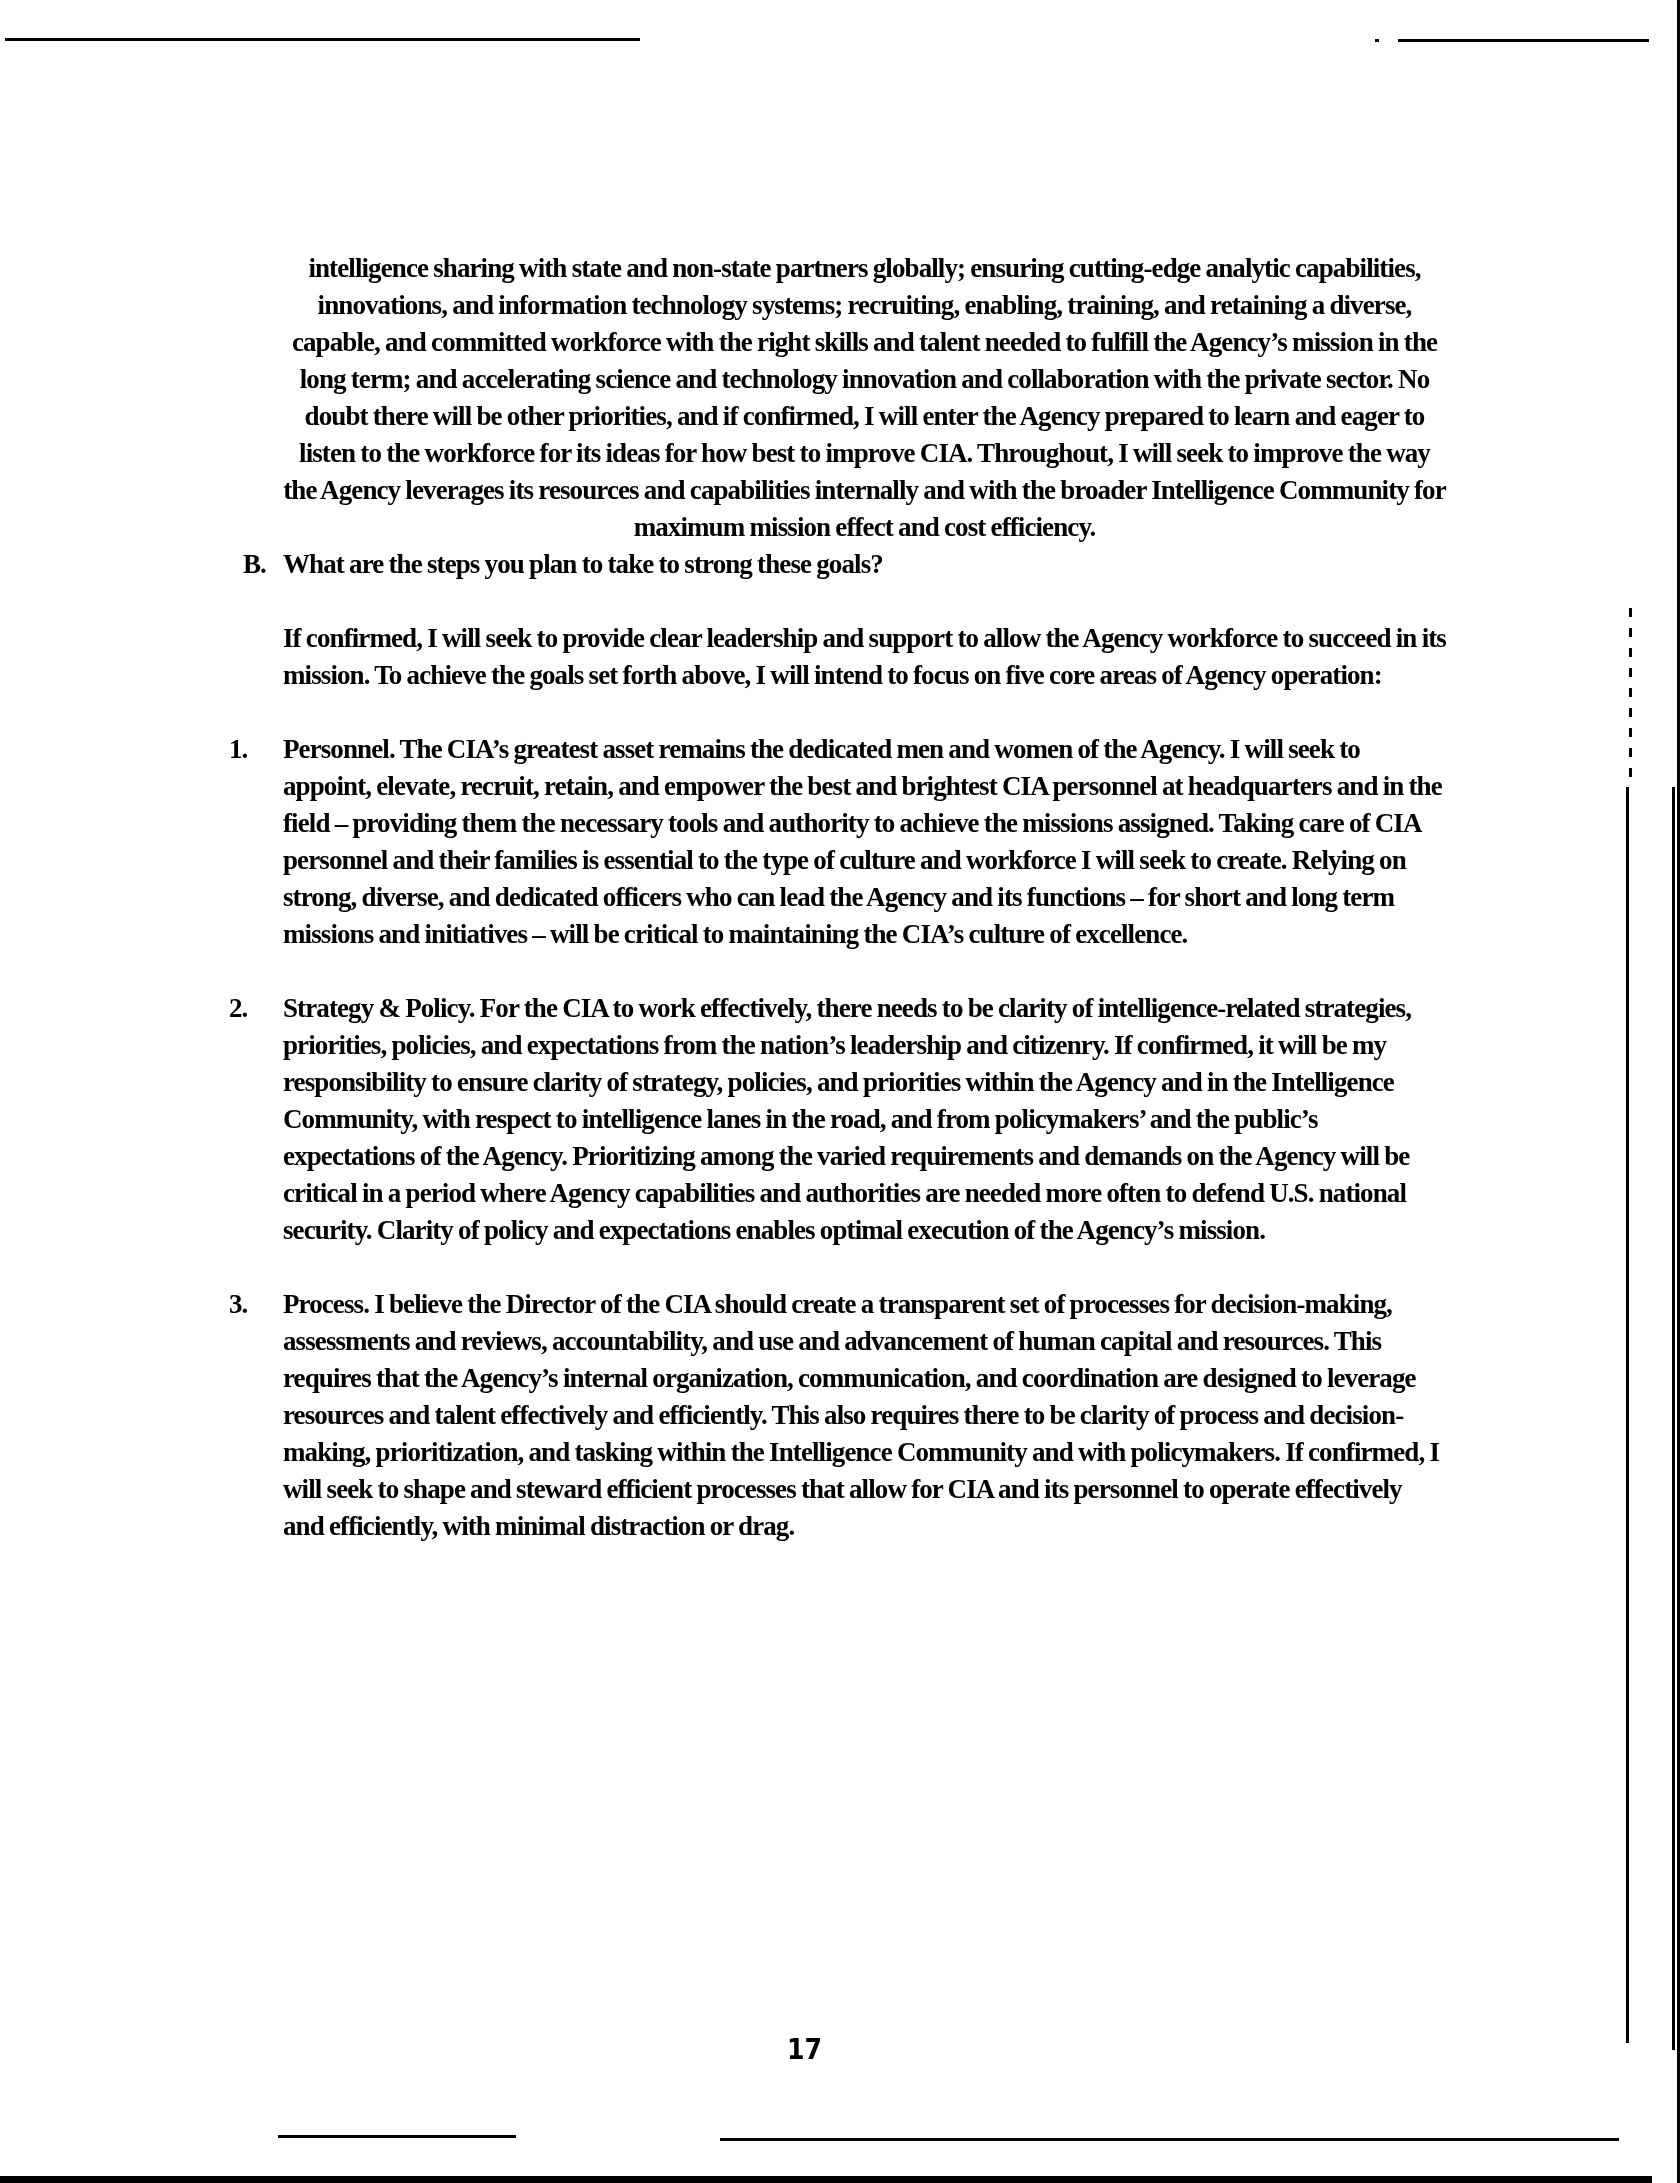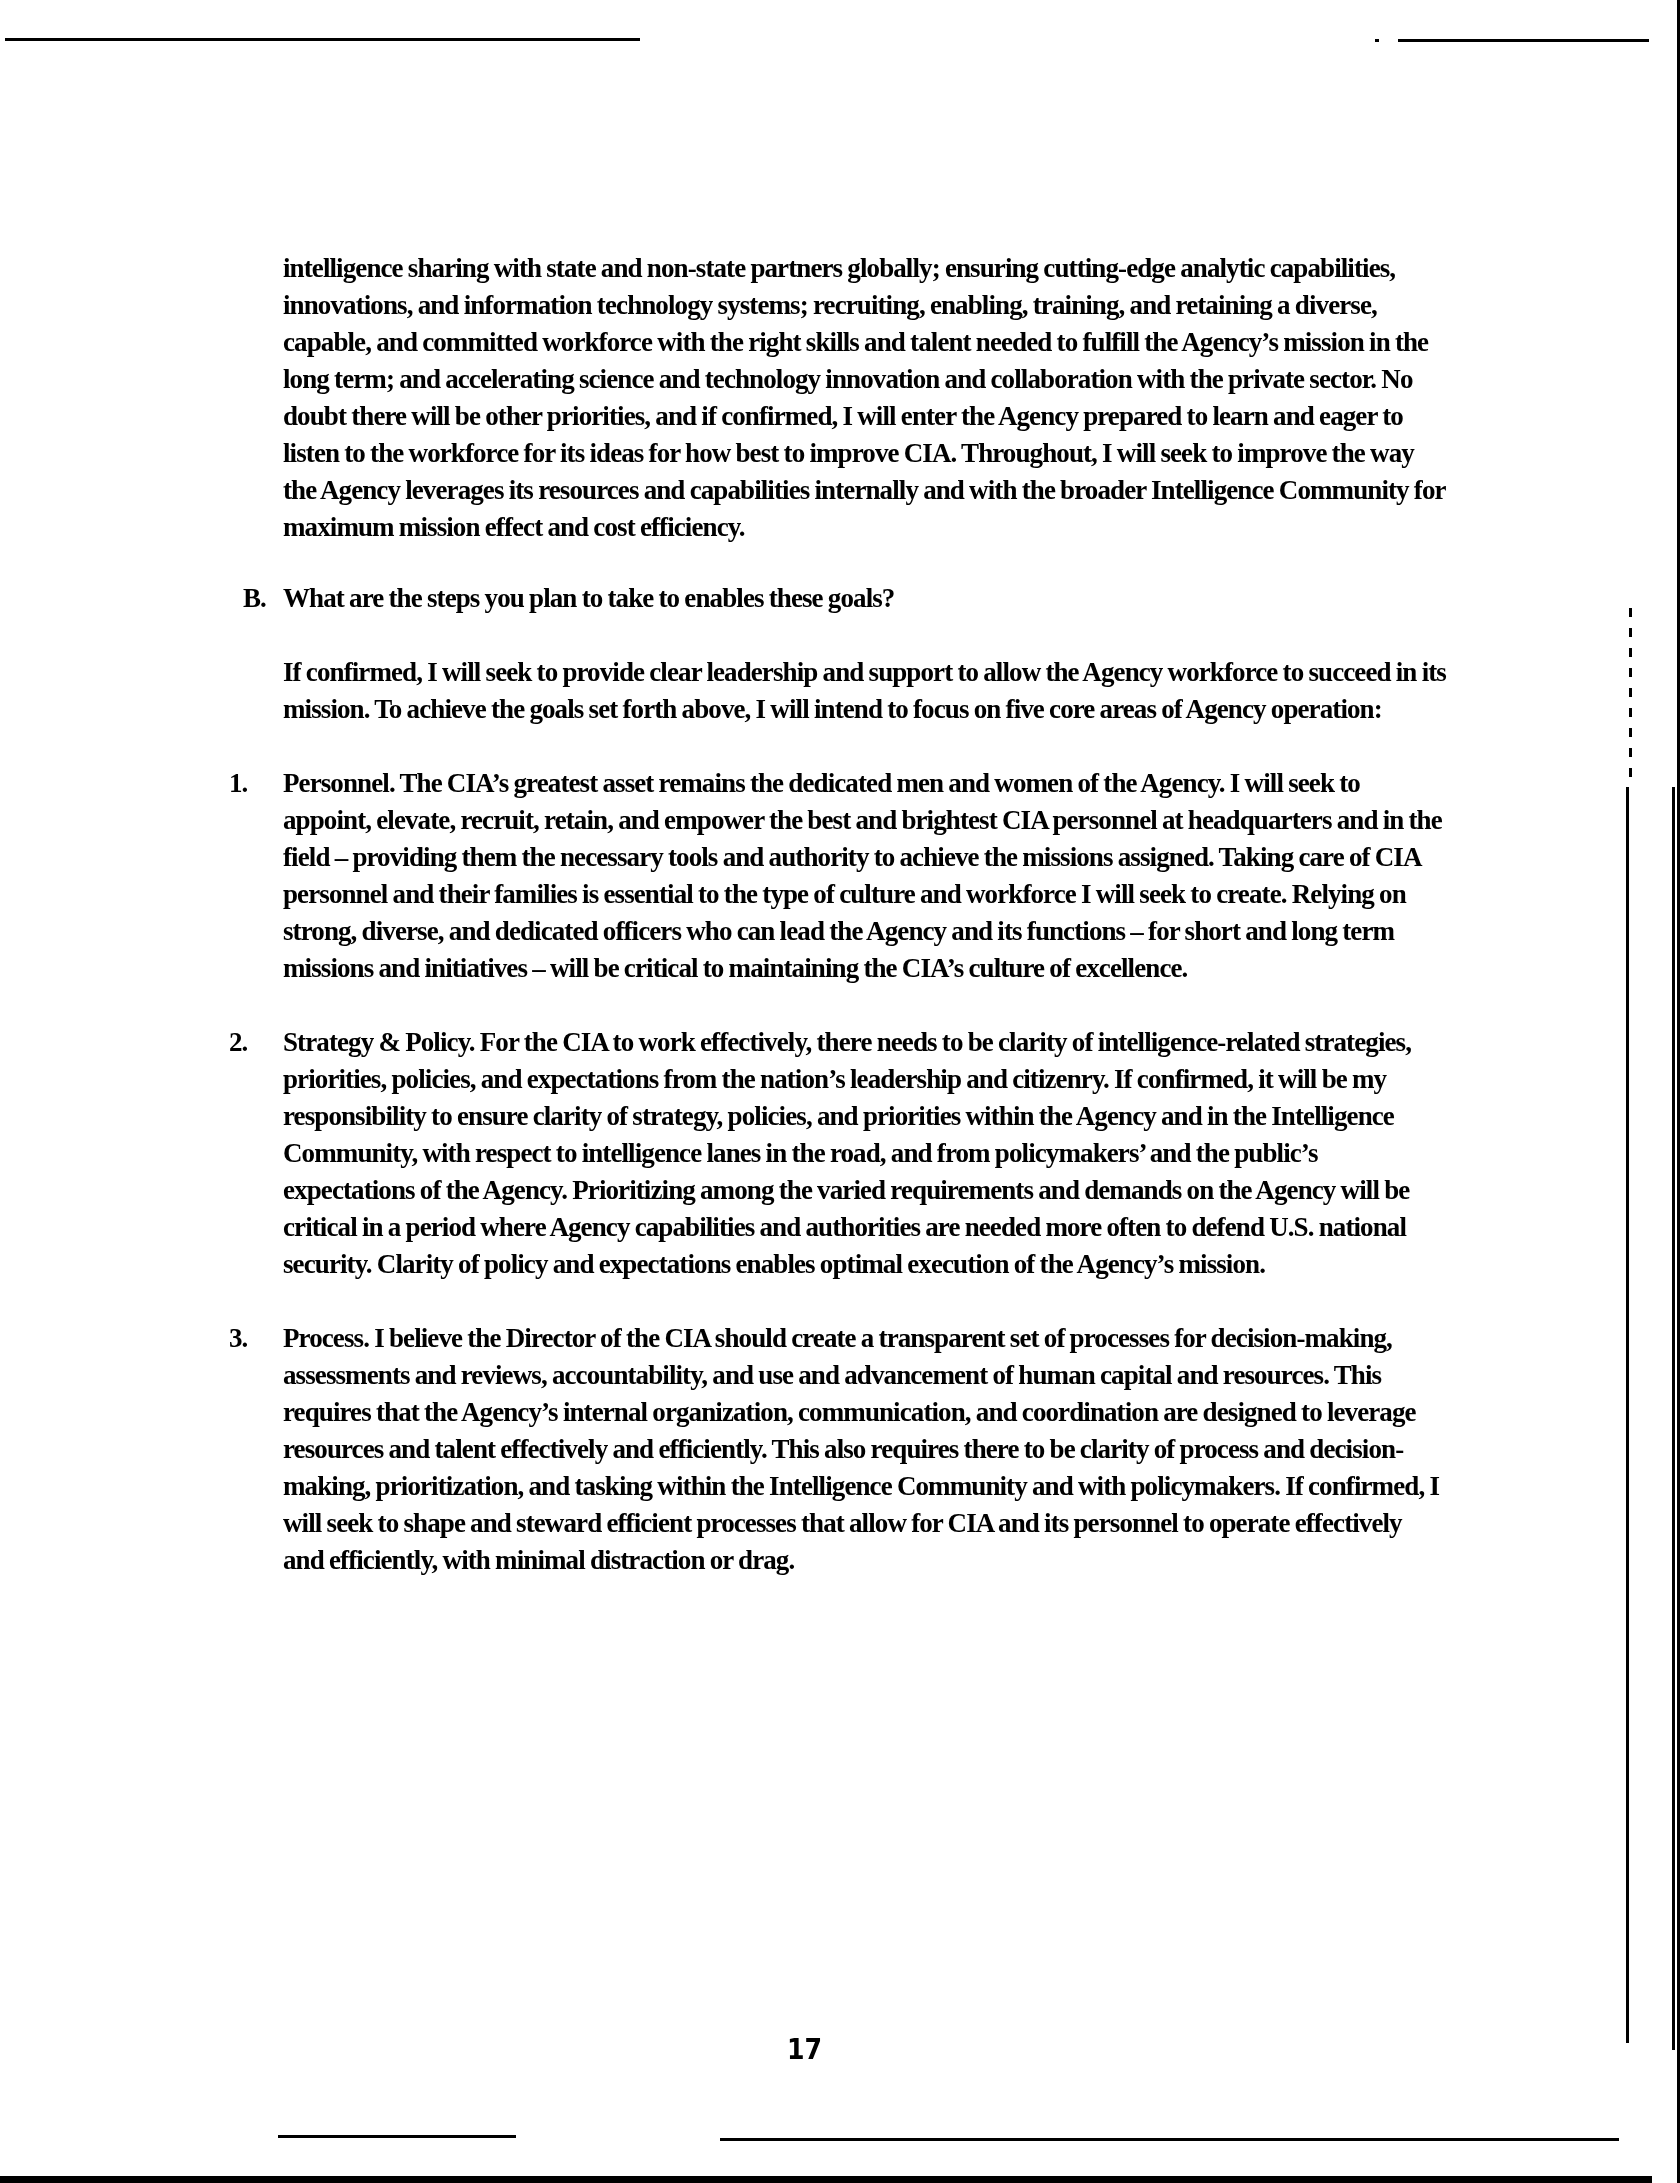--- a/index.html
+++ b/index.html
@@ -41,21 +41,21 @@
       font-size: 27px;
       line-height: 37px;
       font-weight: bold;
       letter-spacing: -0.9px;
       word-spacing: -0.7px;
     }
     .para {
       margin: 0;
     }
     .intro-para {
-      margin-bottom: 34px;
+      text-align: center;
     }
     .question {
       margin: 0 0 37px -40px;
       font-weight: bold;
     }
     .question .q-label {
       display: inline-block;
       width: 40px;
     }
     .answer-intro {
@@ -92,21 +92,21 @@
 <div class="scan-line right-solid"></div>
 <div class="scan-line right-edge"></div>
 <div class="scan-line bottom-rule-left"></div>
 <div class="scan-line bottom-rule-right"></div>
 <div class="scan-line bottom-bar"></div>
 
 <main class="page-content">
   <p class="para intro-para">intelligence sharing with state and non-state partners globally; ensuring cutting-edge analytic capabilities, innovations, and information technology systems; recruiting, enabling, training, and retaining a diverse, capable, and committed workforce with the right skills and talent needed to fulfill the Agency’s mission in the long term; and accelerating science and technology innovation and collaboration with the private sector. No doubt there will be other priorities, and if confirmed, I will enter the Agency prepared to learn and eager to listen to the workforce for its ideas for how best to improve CIA. Throughout, I will seek to improve the way the Agency leverages its resources and capabilities internally and with the broader Intelligence Community for maximum mission effect and cost efficiency.</p>
 
   <p class="question">
-    <span class="q-label">B.</span><span>What are the steps you plan to take to enables these goals?</span>
+    <span class="q-label">B.</span><span>What are the steps you plan to take to strong these goals?</span>
   </p>
 
   <p class="para answer-intro">If confirmed, I will seek to provide clear leadership and support to allow the Agency workforce to succeed in its mission.  To achieve the goals set forth above, I will intend to focus on five core areas of Agency operation:</p>
 
   <div class="numbered">
     <span class="num">1.</span>
     <span class="topic">Personnel.</span><span> The CIA’s greatest asset remains the dedicated men and women of the Agency.  I will seek to appoint, elevate, recruit, retain, and empower the best and brightest CIA personnel at headquarters and in the field – providing them the necessary tools and authority to achieve the missions assigned.  Taking care of CIA personnel and their families is essential to the type of culture and workforce I will seek to create. Relying on strong, diverse, and dedicated officers who can lead the Agency and its functions – for short and long term missions and initiatives – will be critical to maintaining the CIA’s culture of excellence.</span>
   </div>
 
   <div class="numbered">

